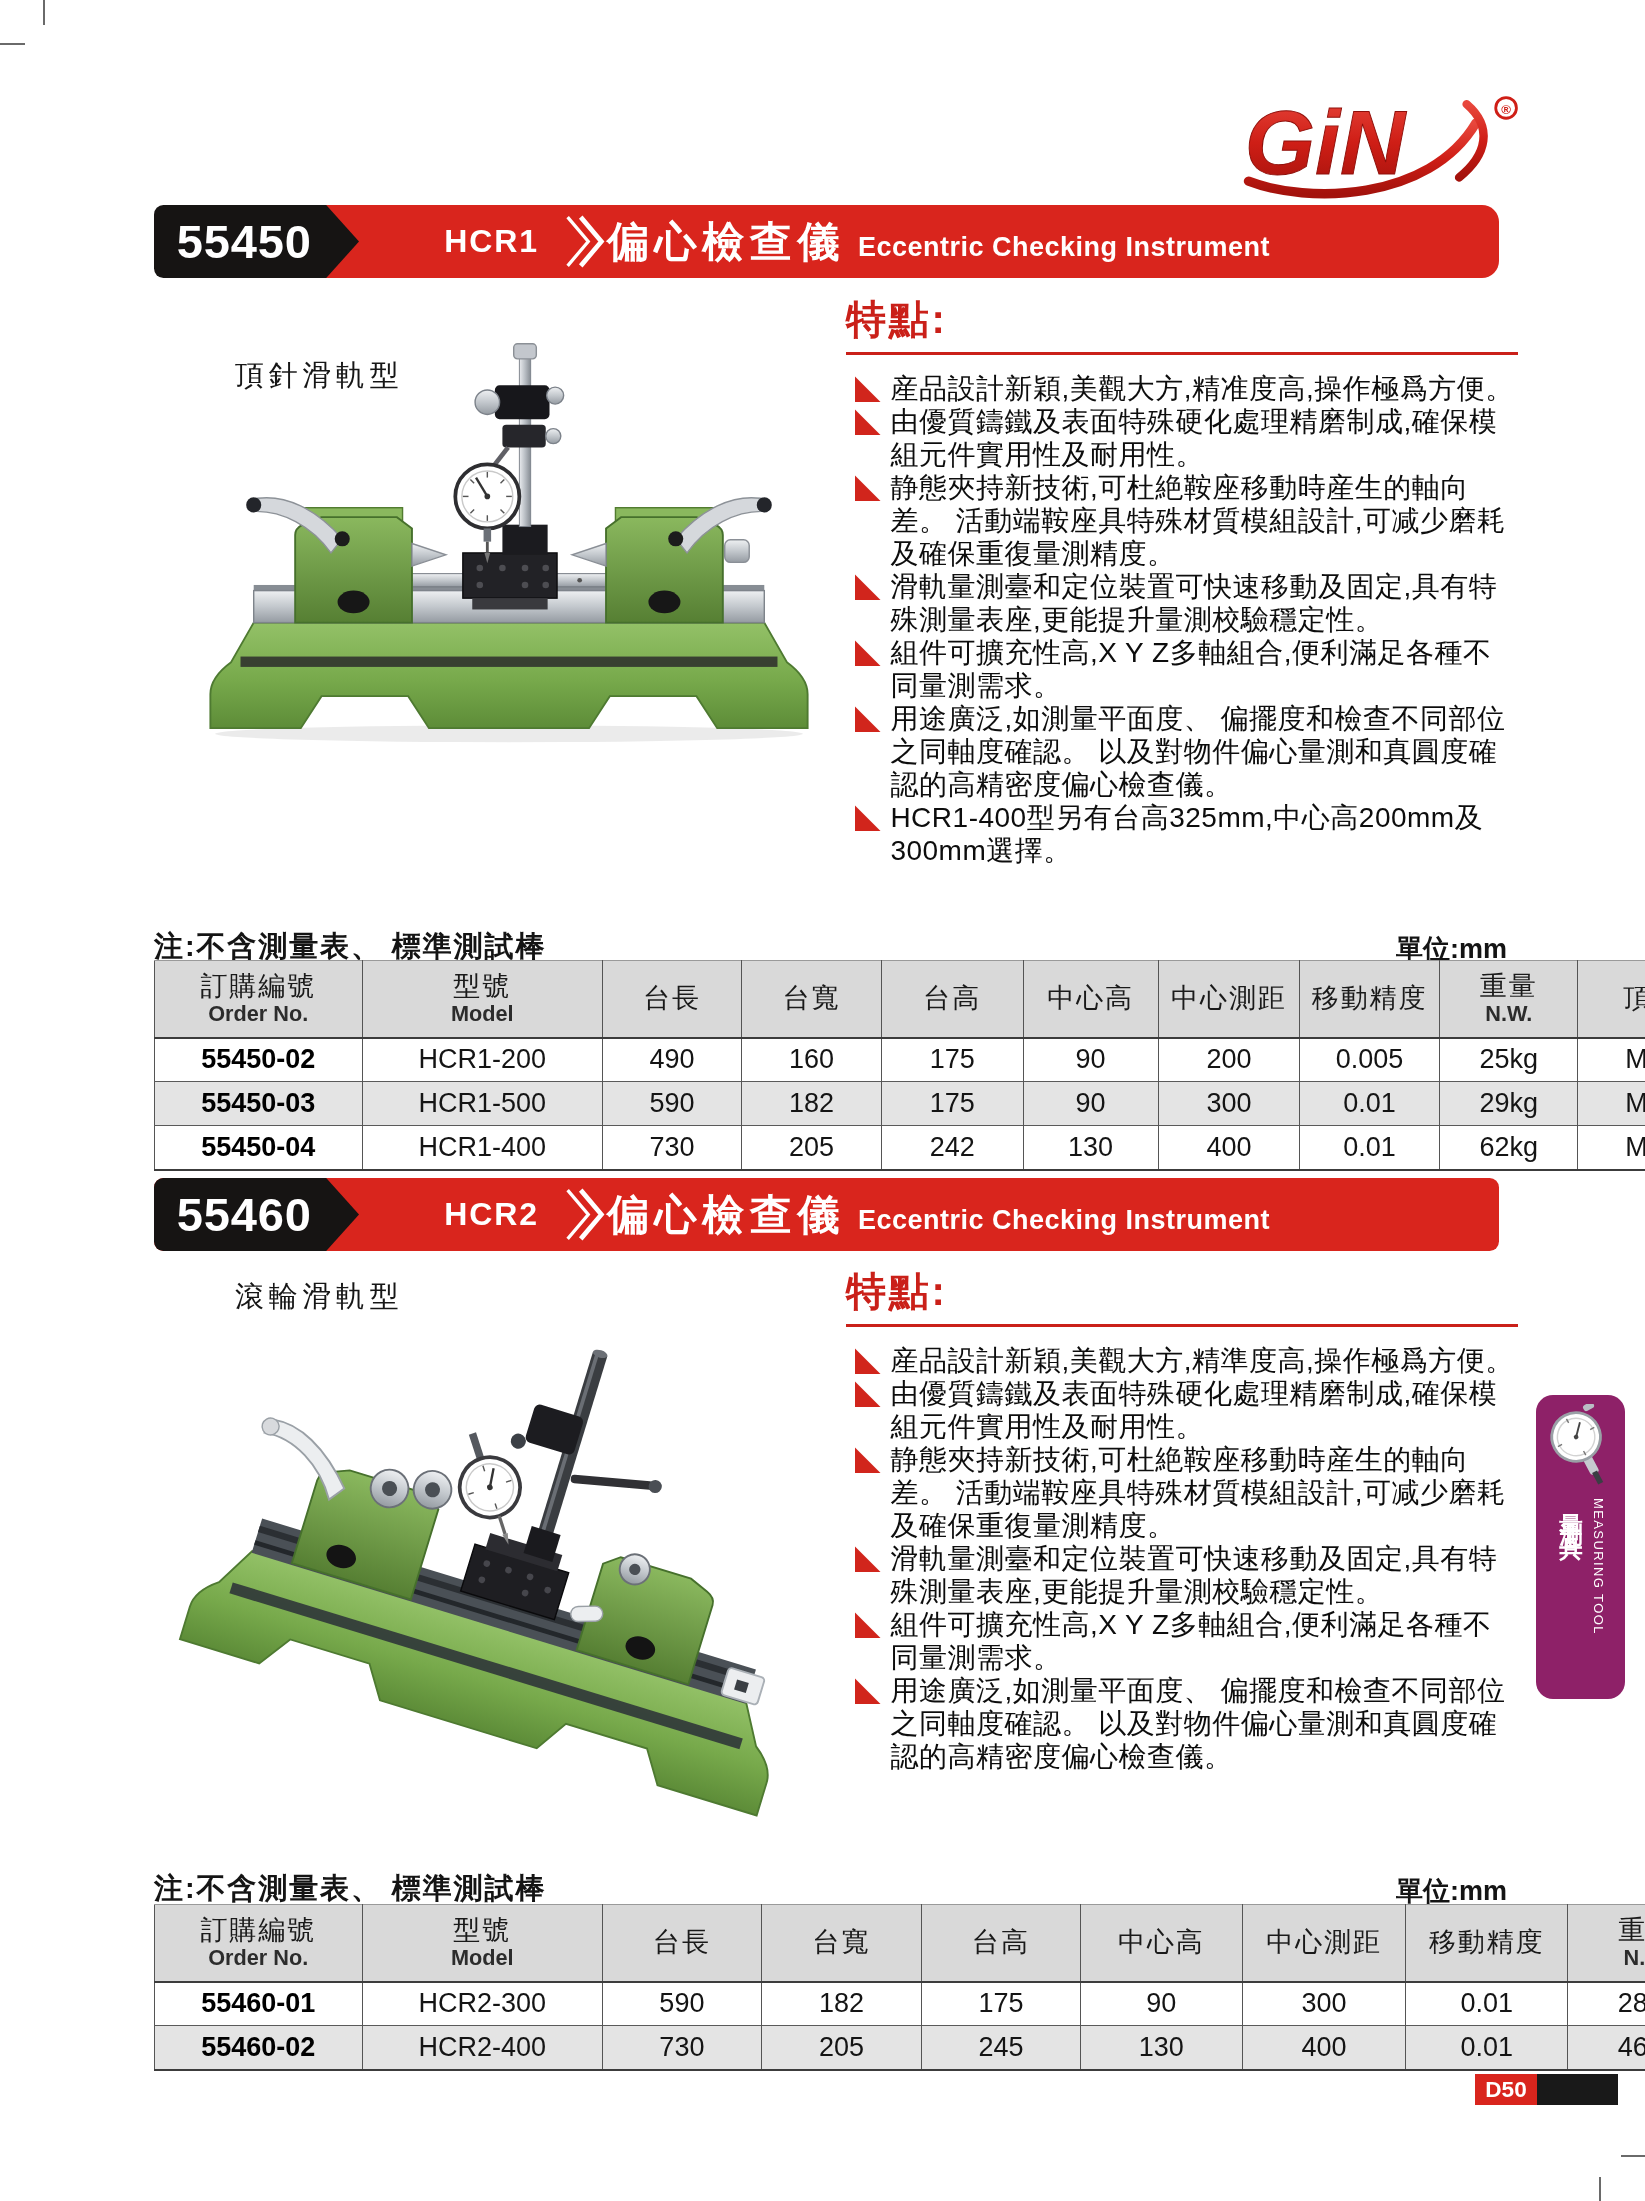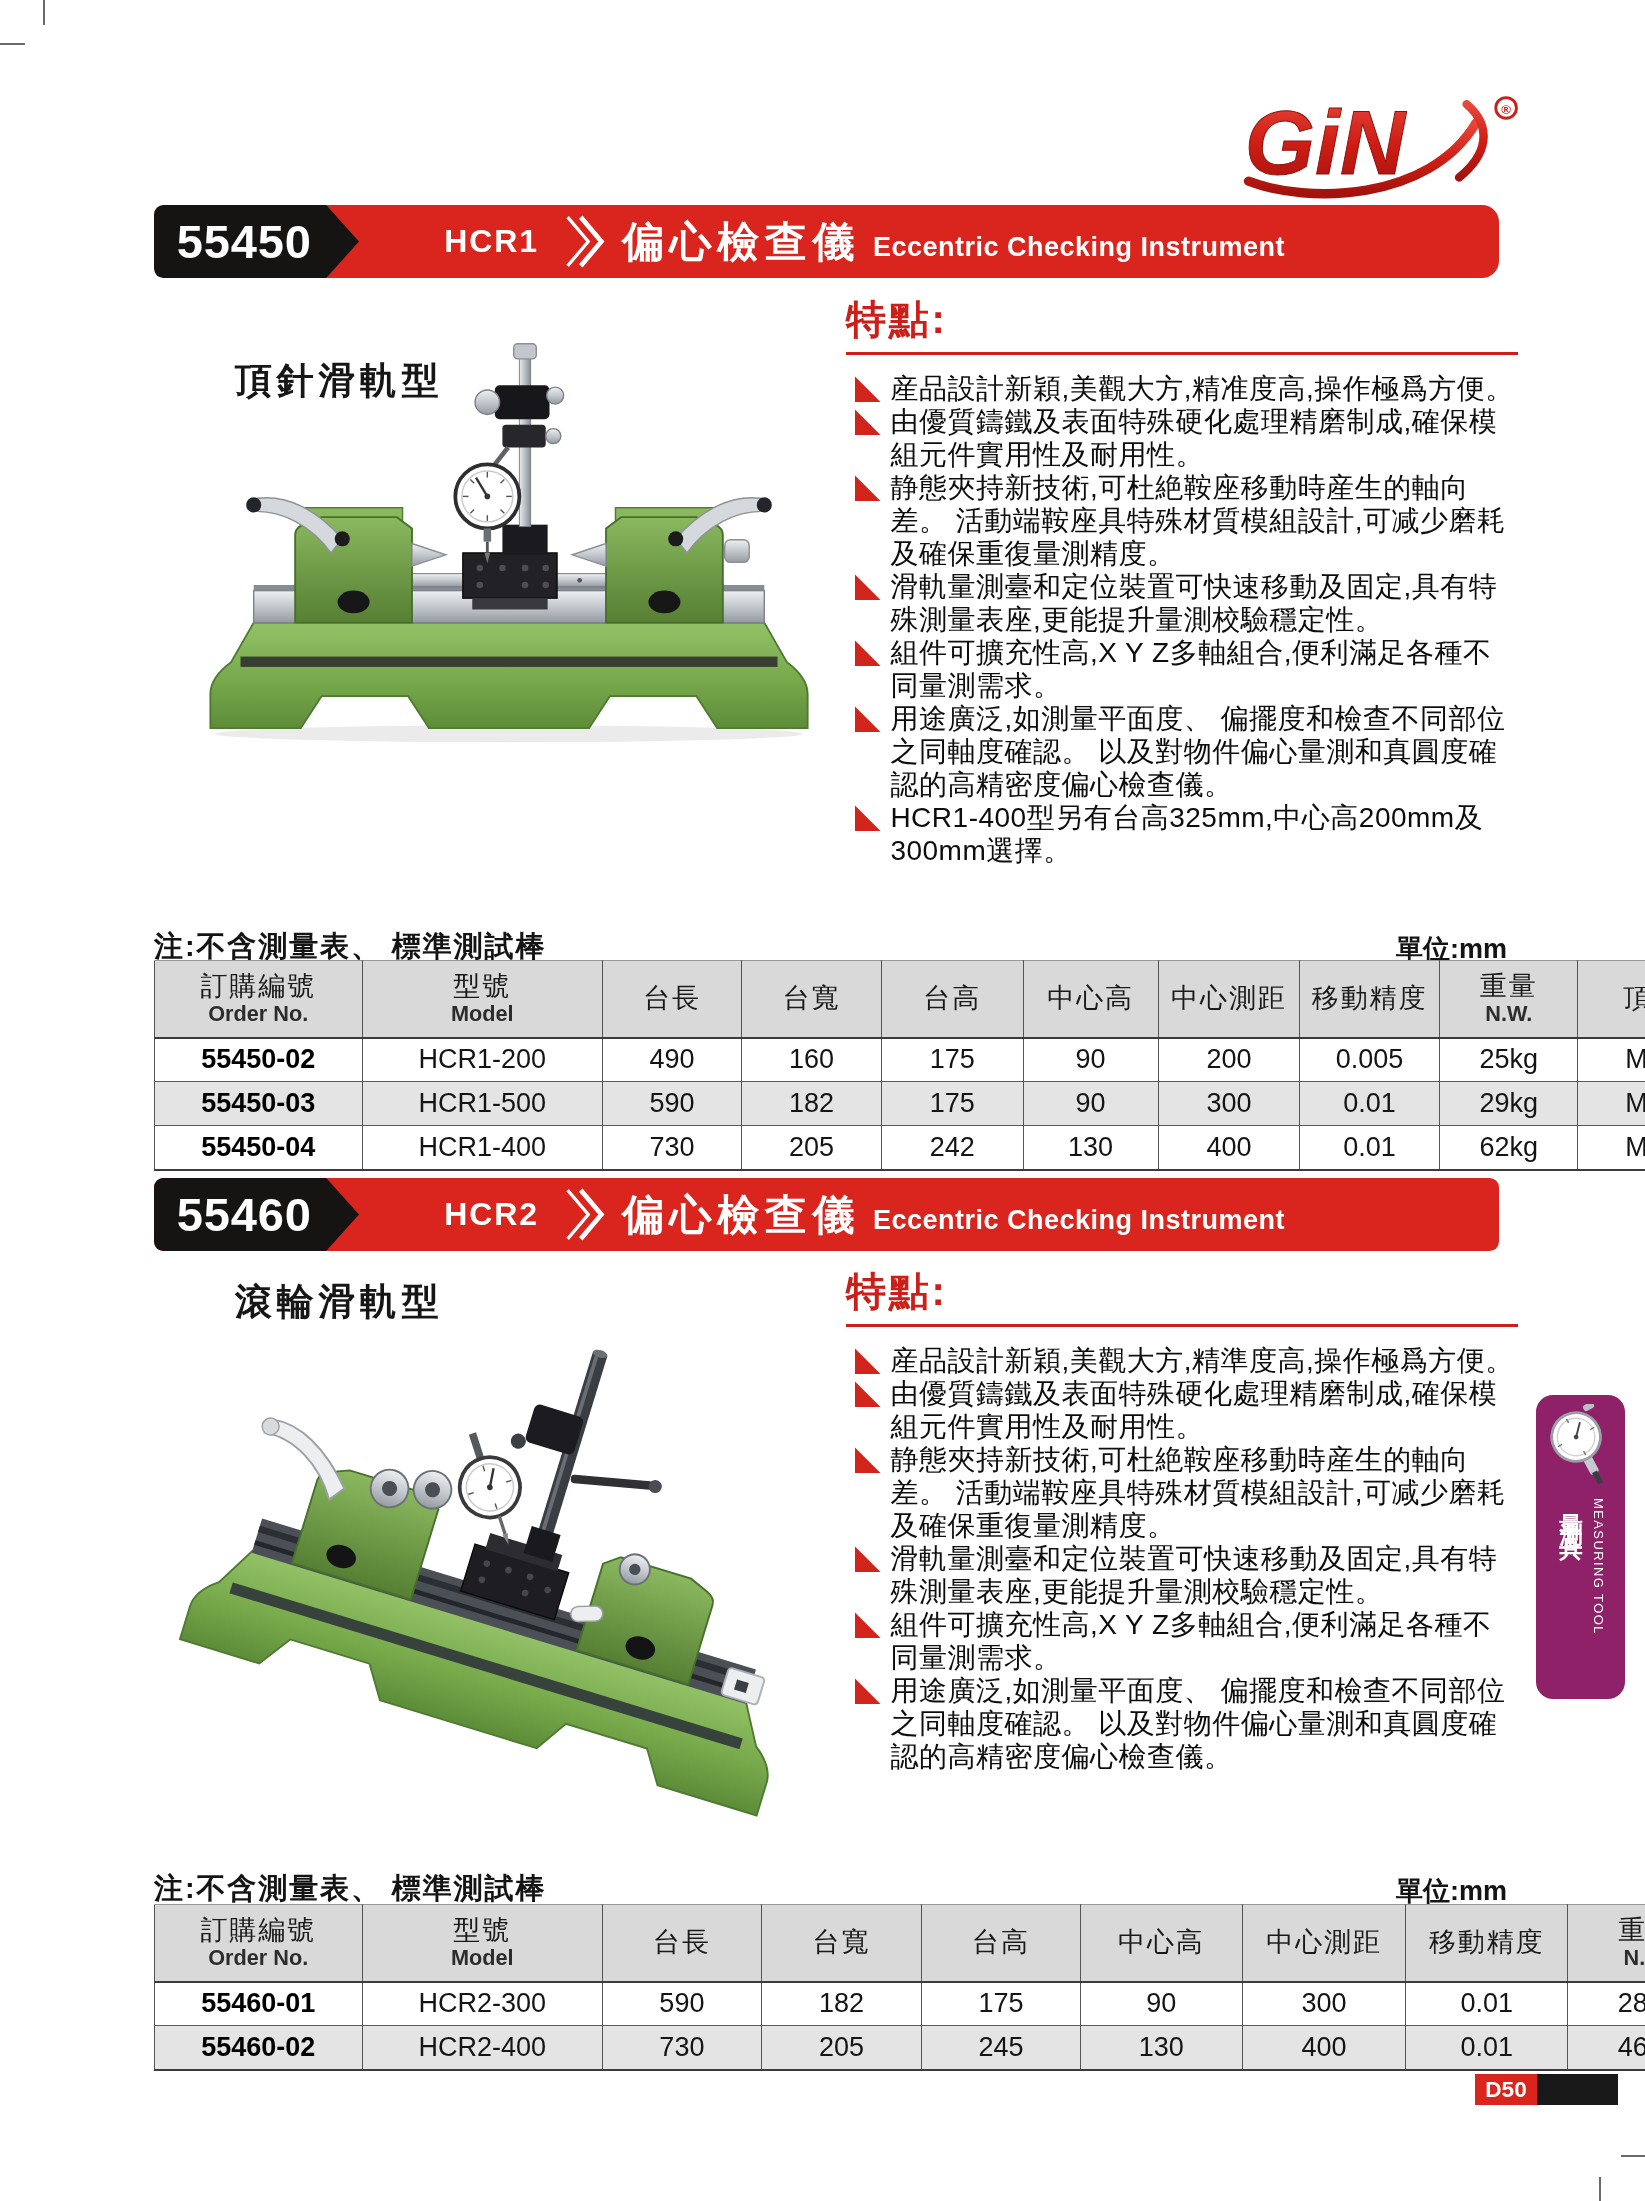--- a/index.html
+++ b/index.html
@@ -15,25 +15,25 @@
 
   
   .banner{position:absolute;left:154px;width:1345px;height:73px;background:#d9251d;
           border-radius:9.4px;display:flex;align-items:center;}
   .banner-code{position:absolute;left:0;top:0;bottom:0;width:205px;background:#161413;
           clip-path:polygon(0 0,84% 0,100% 50%,84% 100%,0 100%);border-radius:9.4px 0 0 9.4px;
           display:flex;align-items:center;justify-content:center;}
   .banner-code span{color:#fff;font-size:47px;font-weight:bold;letter-spacing:0.9px;padding-right:24.5px;}
   .banner-model{margin-left:282px;color:#fff;font-size:32px;font-weight:bold;letter-spacing:1.9px;min-width:111px;text-align:center;}
   .banner-chevron{margin-left:15px;flex:0 0 auto;}
-  .banner-zh{margin-left:15px;color:#fff;font-size:42px;font-weight:600;letter-spacing:5.6px;}
+  .banner-zh{color:#fff;font-size:42px;font-weight:600;letter-spacing:5.6px;}
   .banner-en{margin-left:13px;margin-top:11.3px;color:#fff;font-size:27px;font-weight:bold;letter-spacing:0.5px;}
 
   
-  .img-label{position:absolute;left:235px;font-size:37px;font-weight:700;letter-spacing:4.7px;color:#161616;}
+  .img-label{position:absolute;left:235px;font-size:29px;font-weight:400;letter-spacing:4.7px;color:#161616;}
 
   
   .features{position:absolute;left:846px;width:672px;}
   .features-title{color:#ca2019;font-size:40px;font-weight:bold;letter-spacing:2.8px;line-height:1;}
   .features-rule{height:2.8px;background:#ca2019;margin:13px 0 17px 0;width:100%;}
   .features ul{list-style:none;margin:0;padding:0;}
   .features li{display:flex;align-items:flex-start;padding-left:9px;}
   .tri{flex:0 0 26px;width:26px;height:26px;background:#d1251c;margin:4.7px 9.4px 0 0;
        clip-path:polygon(0 0,0 100%,100% 100%);}
   .ftext{flex:1;font-size:28px;line-height:33px;font-weight:500;color:#0d0d0d;letter-spacing:0.5px;}

